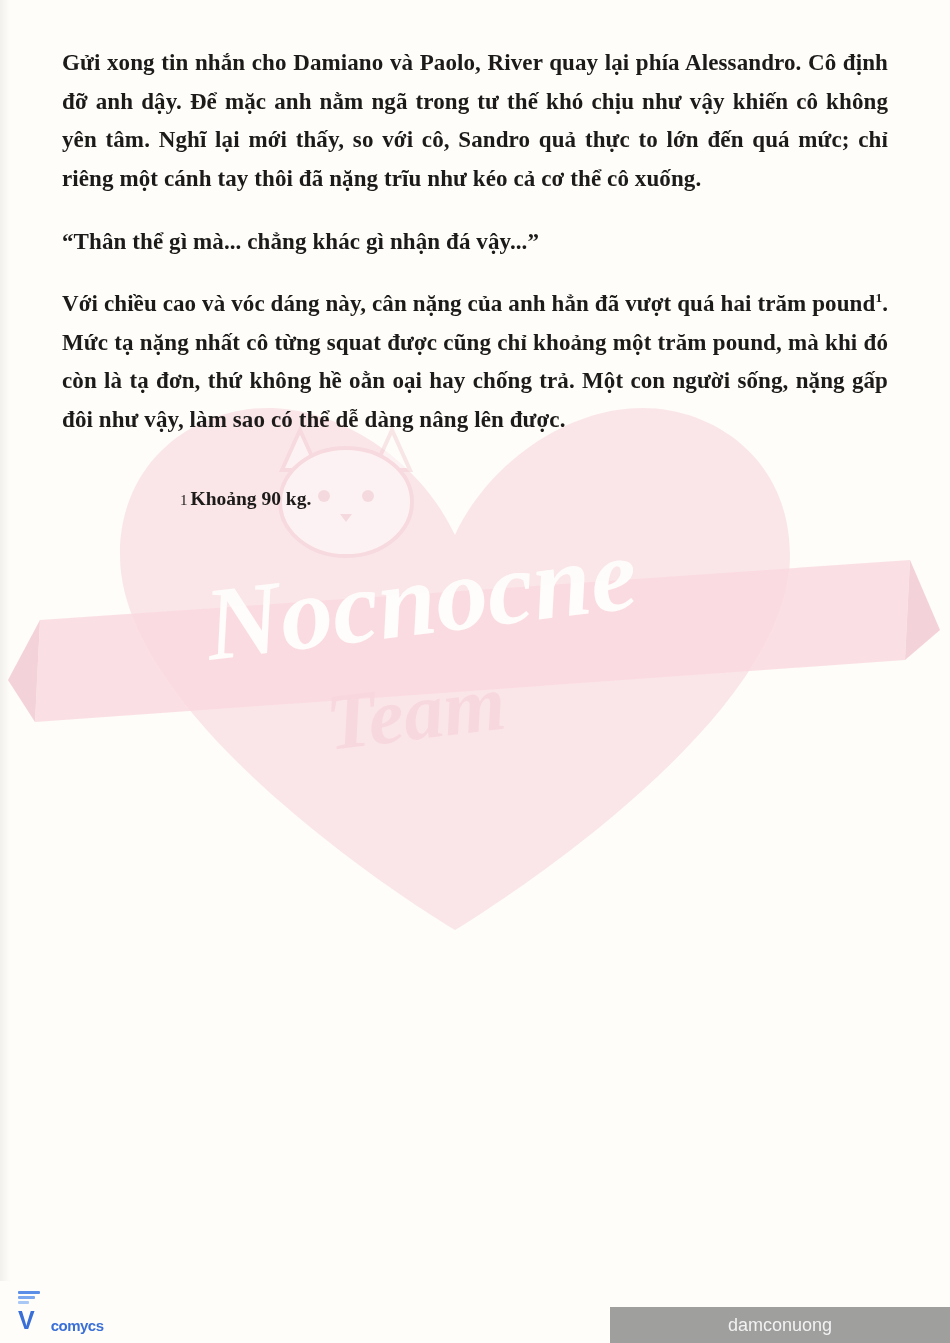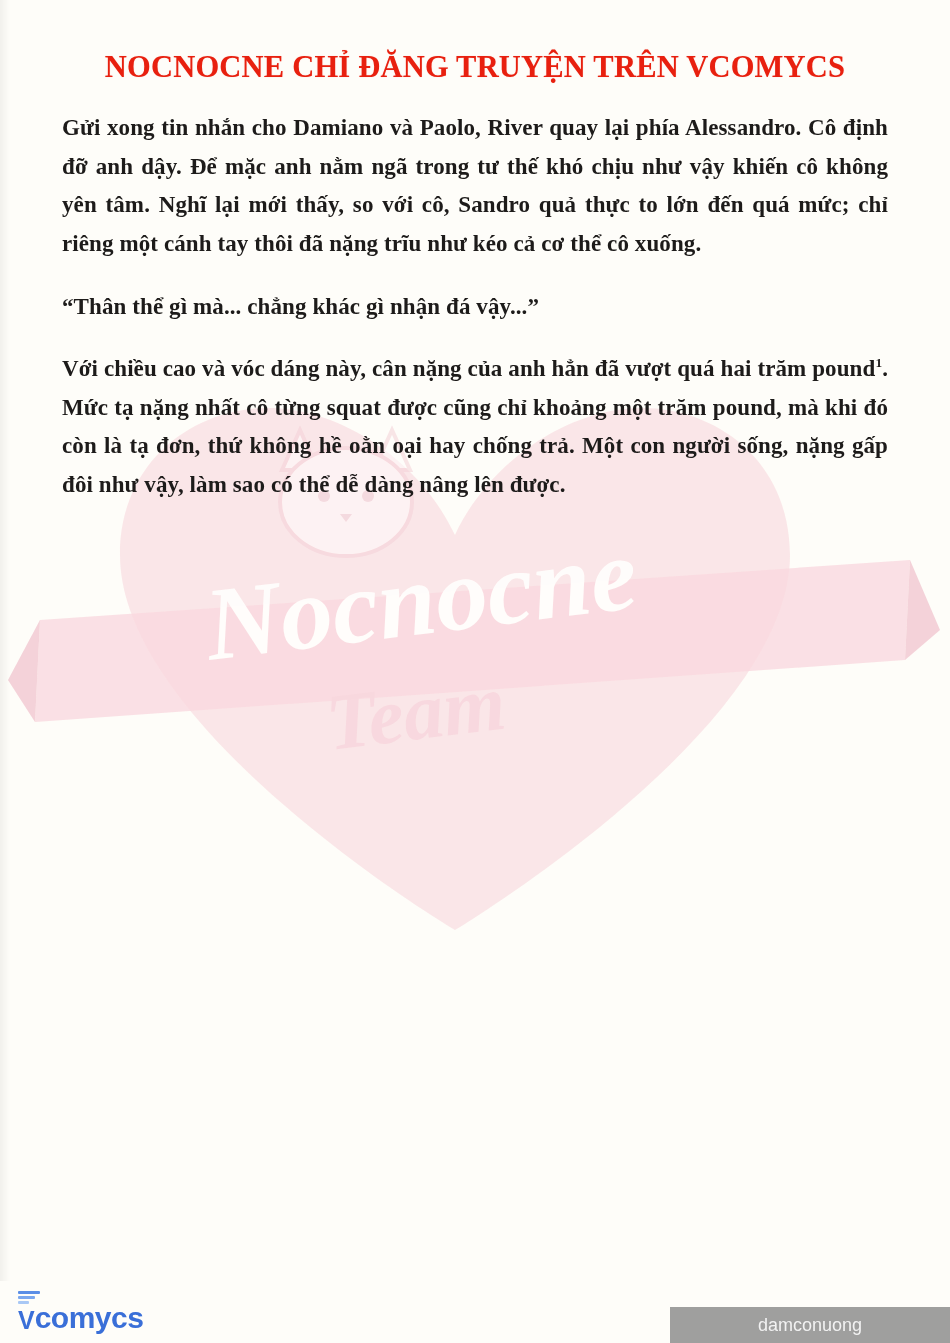--- a/index.html
+++ b/index.html
@@ -108,46 +108,46 @@
     font-family: "Liberation Sans", sans-serif;
     font-weight: bold;
     font-size: 25px;
     color: #3a6fd8;
     line-height: 1;
     letter-spacing: -1px;
   }
   #brand-logo .rest {
     font-family: "Liberation Sans", sans-serif;
     font-weight: bold;
-    font-size: 30px;
+    font-size: 15px;
     color: #3a6fd8;
     line-height: 1;
     letter-spacing: -0.5px;
-    margin-left: 1px;
+    margin-left: 17px;
   }
   #brand-logo .bars {
     position: absolute;
     left: 0; bottom: 26px;
     width: 22px; height: 16px;
   }
   #brand-logo .bars i {
     display: block;
     height: 3px;
     margin-bottom: 2px;
     background: #8fb6f2;
     border-radius: 1px;
   }
   #brand-logo .bars i:nth-child(1) { width: 22px; background: #5b8ee6; }
   #brand-logo .bars i:nth-child(2) { width: 17px; background: #7ba7ee; }
   #brand-logo .bars i:nth-child(3) { width: 11px; background: #a9c8f5; }
 
   #watermark-right {
     position: absolute;
     right: 0; bottom: 0;
-    width: 280px; height: 36px;
+    width: 340px; height: 36px;
     background: #9a9a9a;
     color: #f2f2f2;
     font-family: "Liberation Sans", sans-serif;
     font-size: 18px;
     display: flex;
     align-items: center;
     justify-content: center;
     z-index: 5;
     opacity: 0.95;
   }
@@ -195,30 +195,30 @@
         <path d="M910 230 L905 330 L940 300 Z" fill="#e9a1b4" opacity="0.85"></path>
 
         <text x="210" y="330" font-family="Liberation Serif, serif" font-size="104" font-style="italic" font-weight="bold" fill="#ffffff" opacity="0.95" transform="rotate(-7 210 330)">Nocnocne</text>
         <text x="330" y="420" font-family="Liberation Serif, serif" font-size="80" font-style="italic" font-weight="bold" fill="#f2b9c8" opacity="0.9" transform="rotate(-7 330 420)">Team</text>
       </g>
     </svg>
   </div>
 
   <div id="content">
 
-    <h1 id="doc-title">NOCNOCNE CHỈ ĐĂNG TRUYỆN TRÊN VCOMYCS</h1>
 
     <p class="para">Gửi xong tin nhắn cho Damiano và Paolo, River quay lại phía Alessandro. Cô định đỡ anh dậy. Để mặc anh nằm ngã trong tư thế khó chịu như vậy khiến cô không yên tâm. Nghĩ lại mới thấy, so với cô, Sandro quả thực to lớn đến quá mức; chỉ riêng một cánh tay thôi đã nặng trĩu như kéo cả cơ thể cô xuống.</p>
 
 
     <p class="para">“Thân thể gì mà... chẳng khác gì nhận đá vậy...”</p>
 
     <p class="para"><span>Với chiều cao và vóc dáng này, cân nặng của anh hẳn đã vượt quá hai trăm pound</span><sup>1</sup><span>. Mức tạ nặng nhất cô từng squat được cũng chỉ khoảng một trăm pound, mà khi đó còn là tạ đơn, thứ không hề oằn oại hay chống trả. Một con người sống, nặng gấp đôi như vậy, làm sao có thể dễ dàng nâng lên được.</span></p>
 
 
+    <div id="footnote"><span class="fn-num">1</span><span>Khoảng 90 kg.</span></div>
   </div>
 
   <div id="bottom-bar"></div>
 
   <div id="brand-logo">
     <div class="bars">
         <i></i>
         <i></i>
         <i></i>
       </div>

